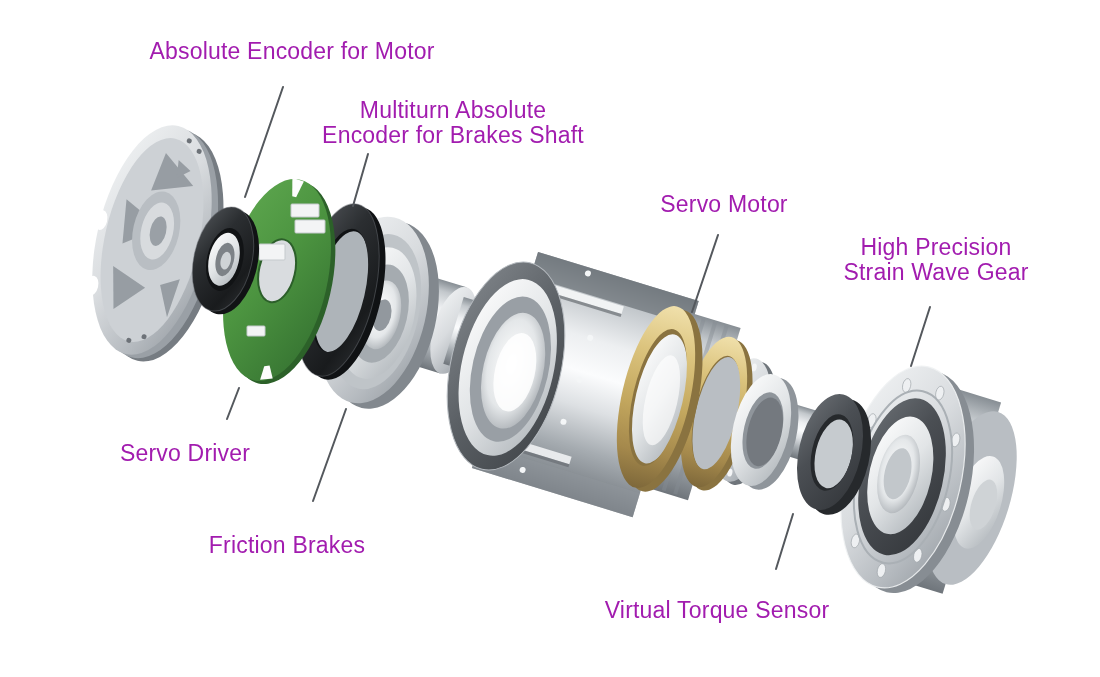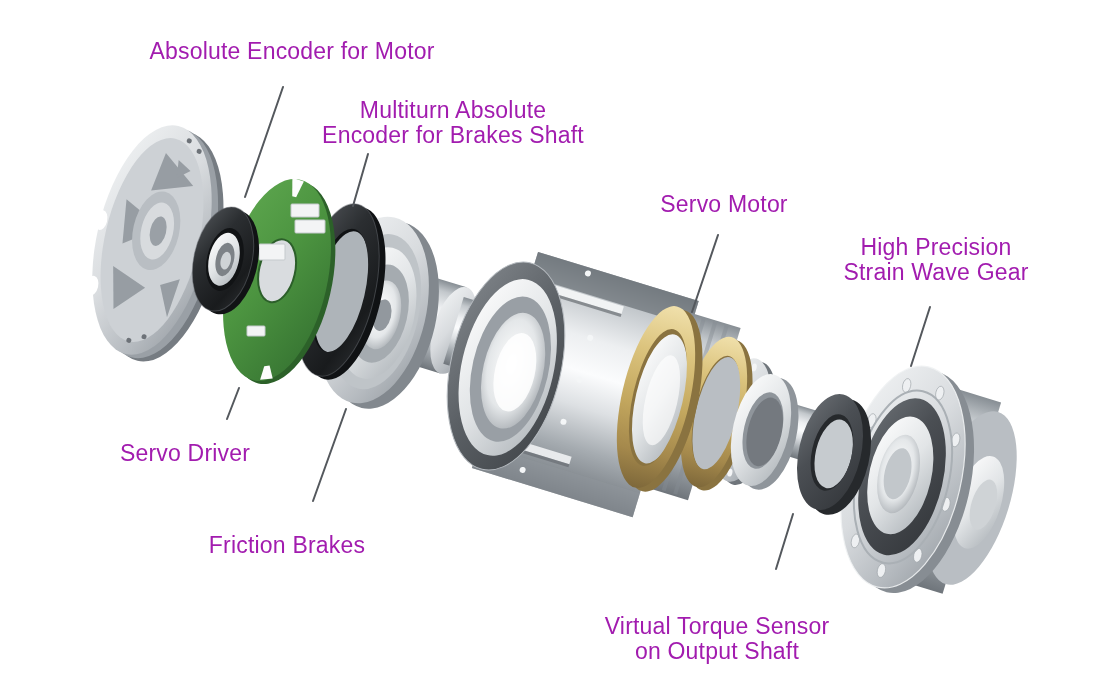--- a/index.html
+++ b/index.html
@@ -13,21 +13,21 @@
     font-size:23px;line-height:25px;letter-spacing:.2px;
     transform:translateX(-50%);white-space:nowrap;
   }
   .label span{display:block;}
   #lbl-absolute-encoder{left:292px;top:39px;}
   #lbl-multiturn{left:453px;top:98px;}
   #lbl-servo-motor{left:724px;top:192px;}
   #lbl-strain-wave{left:936px;top:235px;}
   #lbl-temp-sensor{left:185px;top:425px;margin-top:16px;}
   #lbl-friction-brakes{left:287px;top:533px;text-align:center;}
-  #lbl-torque-sensor{left:717px;top:614px;}
+  #lbl-torque-sensor{left:717px;top:598px;}
 </style>
 </head>
 <body>
 
 <div class="stage">
 
 <svg width="1100" height="677" viewBox="0 0 1100 677">
   <defs>
     <linearGradient id="gSilverV" x1="0" y1="0" x2="0" y2="1">
       <stop offset="0" stop-color="#878e94"></stop>
@@ -291,16 +291,15 @@
     <span>Servo Motor</span>
   </div>
   <div class="label" id="lbl-temp-sensor">
     <span>Servo Driver</span>
   </div>
   <div class="label" id="lbl-friction-brakes">
     <span>Friction Brakes</span>
   </div>
   <div class="label" id="lbl-torque-sensor">
     <span>Virtual Torque Sensor</span>
-    <span>on Output Shaft</span>
   </div>
 
 </div>
 
 </body></html>

